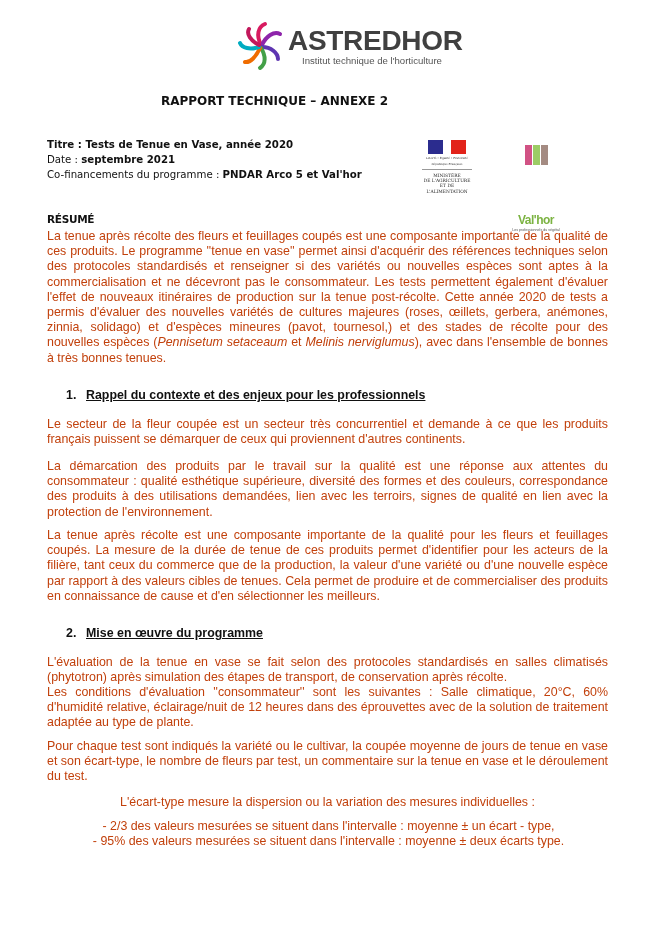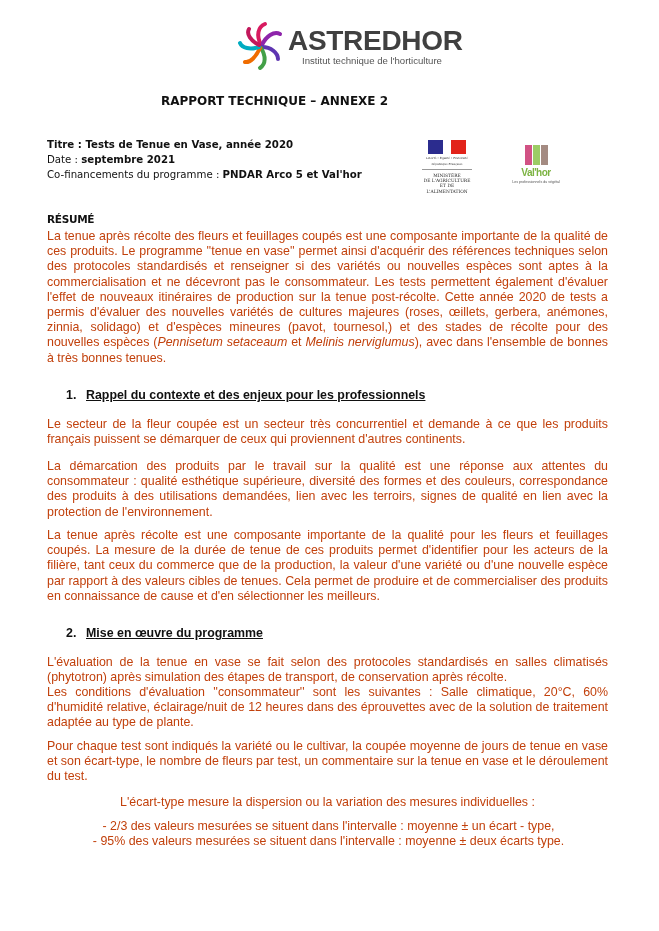--- a/index.html
+++ b/index.html
@@ -36,21 +36,21 @@
     .flag { display: flex; height: 14px; width: 38px; margin: 0 auto; }
     .flag .b { background: #2b2c8e; flex: 1; }
     .flag .w { background: #ffffff; flex: 0.6; }
     .flag .r { background: #e2231a; flex: 1; }
     .mini-tag { font-family: "DejaVu Serif", serif; font-size: 2.8px; color: #333; margin-top: 2px; }
     .mini-line { border-top: 0.6px solid #999; margin: 3px 4px; }
     .mini-name { font-family: "DejaVu Serif", serif; font-size: 4.4px; color: #222; line-height: 5.2px; }
     .valhor { position: absolute; left: 506px; top: 145px; width: 60px; height: 55px; text-align: center; }
     .vh-bars { display: flex; justify-content: center; gap: 1px; height: 20px; }
     .vh-bars span { width: 7px; display: block; }
-    .vh-name { font-size: 10px; font-weight: bold; color: #7cb342; line-height: 15px; letter-spacing: -0.5px; }
+    .vh-name { font-size: 12px; font-weight: bold; color: #7cb342; line-height: 15px; letter-spacing: -0.5px; margin-top: 48px; }
     .vh-tag { font-size: 3.6px; color: #555; }
     .resume-title {
       position: absolute; left: 47px; top: 213px;
       font-family: "DejaVu Sans", sans-serif; font-weight: bold; font-size: 10.5px; color: #111;
       letter-spacing: -0.3px;
     }
     .para {
       position: absolute; left: 47px; width: 561px;
       font-family: "Liberation Sans", sans-serif; font-size: 12.4px; line-height: 15.2px;
       color: #c2410c; text-align: justify;

